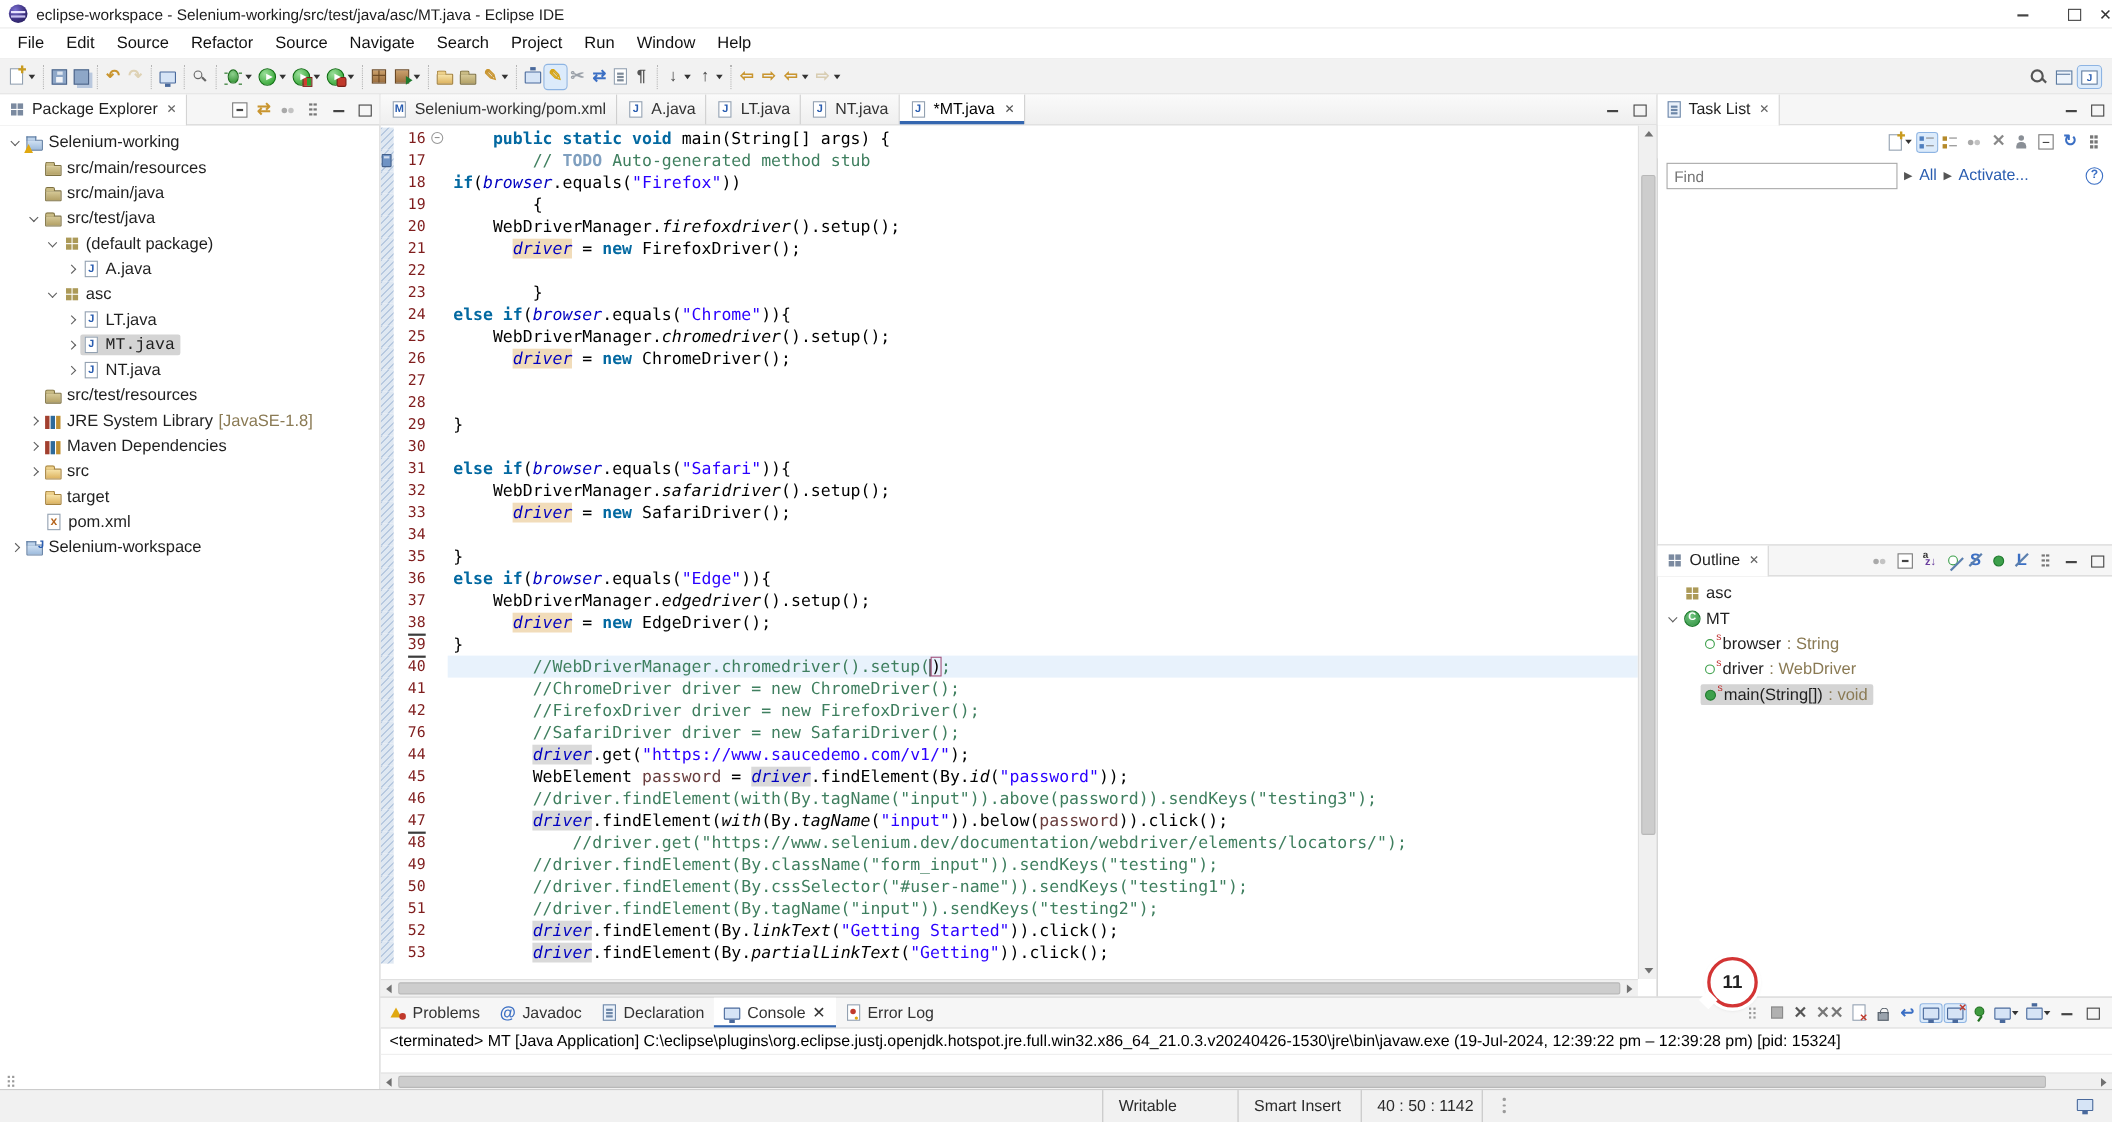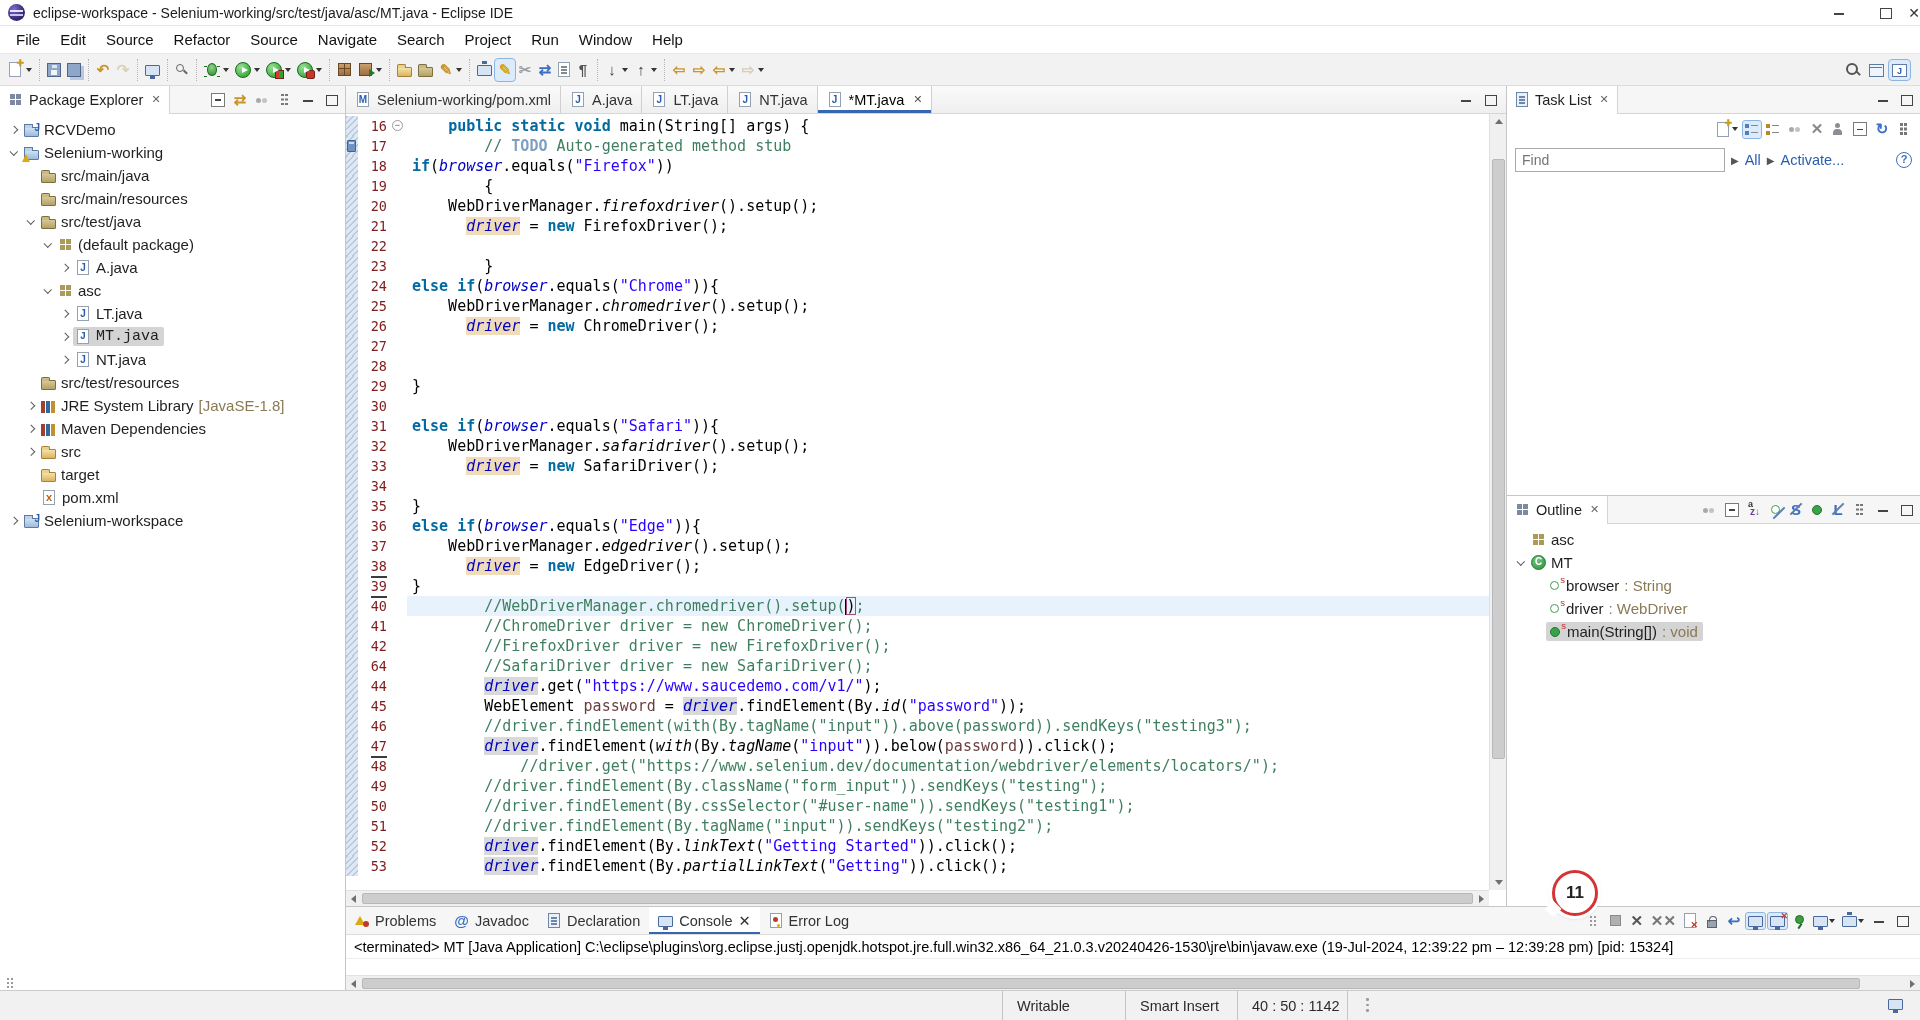--- a/index.html
+++ b/index.html
@@ -446,57 +446,46 @@
           <span class="vbtn">
             <span class="ic k-min"></span>
           </span>
           <span class="vbtn">
             <span class="ic k-max"></span>
           </span>
         </span>
     </div>
     <div class="tree" id="pe-tree">
         <div class="trow" style="padding-left: 6px;">
-          <span class="tw closed">
-            <i></i>
-          </span>
-          <span class="lw">
-            <span class="oic">
-              <span class="ic k-jproject"></span>
-            </span>
-            <span>RCVDemo</span>
-          </span>
-        </div>
-        <div class="trow" style="padding-left: 6px;">
           <span class="tw open">
             <i></i>
           </span>
           <span class="lw">
             <span class="oic">
               <span class="ic k-mproject"></span>
             </span>
             <span>Selenium-working</span>
           </span>
         </div>
         <div class="trow" style="padding-left: 23px;">
           <span class="tw "></span>
           <span class="lw">
             <span class="oic">
               <span class="ic k-folder f-khaki k-f-grid"></span>
             </span>
-            <span>src/main/java</span>
+            <span>src/main/resources</span>
           </span>
         </div>
         <div class="trow" style="padding-left: 23px;">
           <span class="tw "></span>
           <span class="lw">
             <span class="oic">
               <span class="ic k-folder f-khaki k-f-grid"></span>
             </span>
-            <span>src/main/resources</span>
+            <span>src/main/java</span>
           </span>
         </div>
         <div class="trow" style="padding-left: 23px;">
           <span class="tw open">
             <i></i>
           </span>
           <span class="lw">
             <span class="oic">
               <span class="ic k-folder f-khaki k-f-grid"></span>
             </span>
@@ -839,21 +828,21 @@
             <span class="g-code"><span class="cd-c">        //ChromeDriver driver = new ChromeDriver();</span></span>
           </div>
           <div class="crow">
             <span class="g-hatch"></span>
             <span class="g-num"><span>42</span></span>
             <span class="g-fold"></span>
             <span class="g-code"><span class="cd-c">        //FirefoxDriver driver = new FirefoxDriver();</span></span>
           </div>
           <div class="crow">
             <span class="g-hatch"></span>
-            <span class="g-num"><span>64</span></span>
+            <span class="g-num"><span>76</span></span>
             <span class="g-fold"></span>
             <span class="g-code"><span class="cd-c">        //SafariDriver driver = new SafariDriver();</span></span>
           </div>
           <div class="crow">
             <span class="g-hatch"></span>
             <span class="g-num"><span>44</span></span>
             <span class="g-fold"></span>
             <span class="g-code"><span class="cd-d">        </span><span class="cd-fr">driver</span><span class="cd-d">.get(</span><span class="cd-s">"https://www.saucedemo.com/v1/"</span><span class="cd-d">);</span></span>
           </div>
           <div class="crow">

